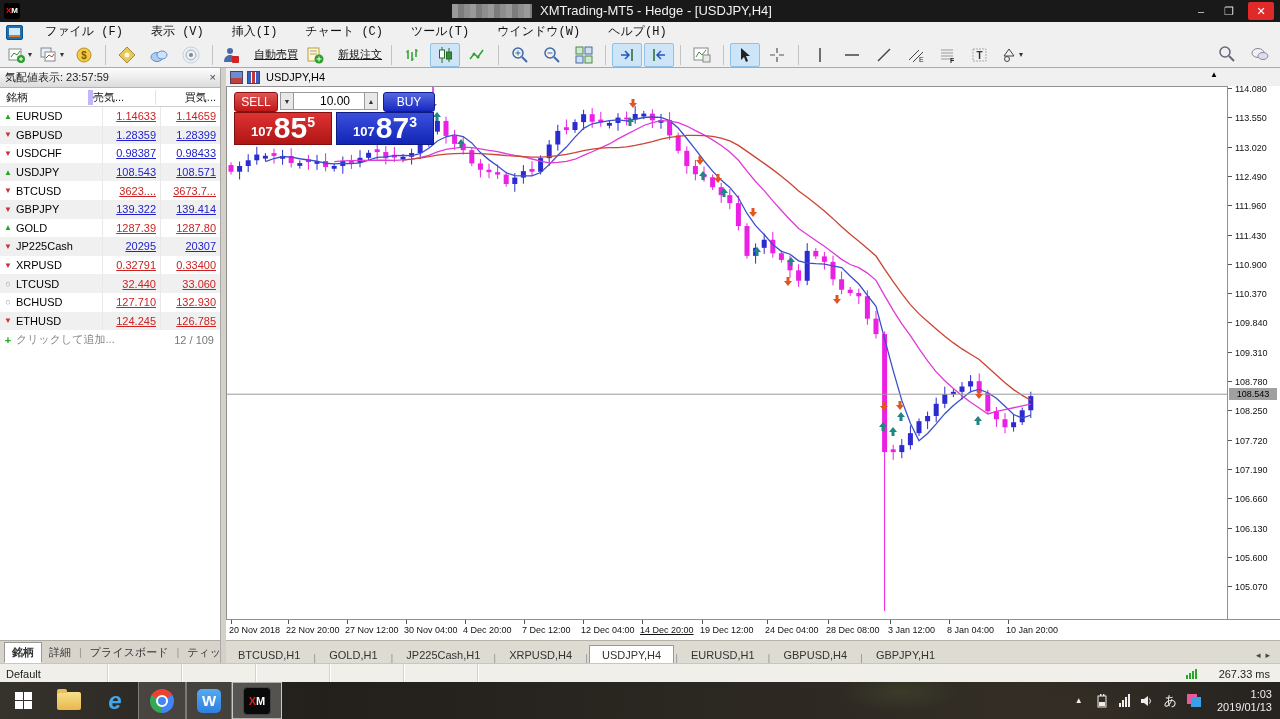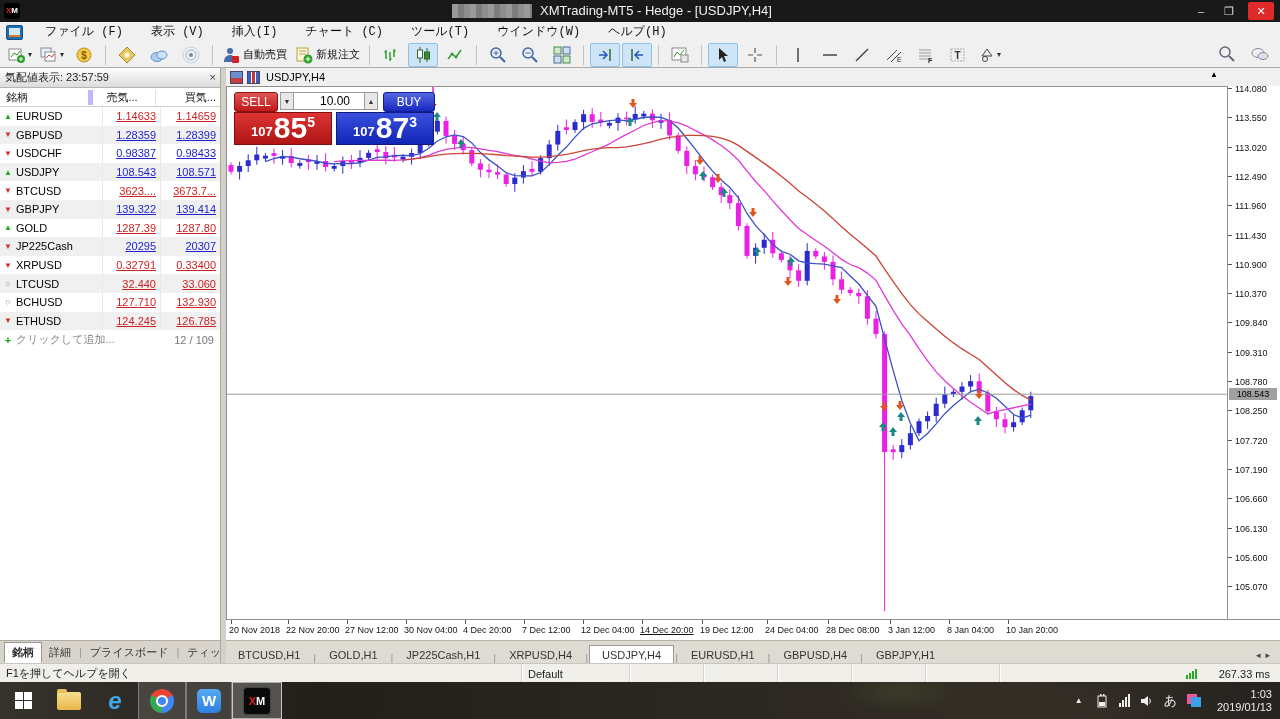--- a/index.html
+++ b/index.html
@@ -24,33 +24,33 @@
   #menu-chart-icon:after{content:"";position:absolute;left:2px;top:2px;right:2px;bottom:2px;background:#cfe9ff;
            border-bottom:2px solid #e07820;}
   .menu-item{padding:0 14px;font-size:12px;color:#111;height:20px;line-height:20px;font-family:Liberation Mono, monospace;}
   
   #toolbar{position:absolute;left:0;top:42px;width:1280px;height:26px;background:#f0f0f0;
            border-bottom:1px solid #aaa;display:flex;align-items:center;padding-left:4px;box-sizing:border-box;}
   .tbtn{height:22px;min-width:24px;display:flex;align-items:center;justify-content:center;border:1px solid transparent;
         border-radius:2px;margin:0 1px;padding:0 2px;}
   .tbtn.active{background:#cde5f7;border-color:#90c2e8;}
   .tbtn svg{display:block;}
-  .tlabel{font-size:11px;color:#111;margin-left:3px;white-space:nowrap;}
+  .tlabel{font-size:11px;color:#111;margin-left:14px;white-space:nowrap;text-decoration:underline;}
   .tsep{width:1px;height:20px;background:#c3c3c3;margin:0 5px;}
   .caret{font-size:8px;color:#333;margin-left:2px;}
   #toolbar-right{position:absolute;right:10px;top:45px;display:flex;gap:14px;}
   
   #market-watch{position:absolute;left:0;top:68px;width:221px;height:595px;background:#fff;
                 border-right:1px solid #a8a8a8;box-sizing:border-box;}
   #mw-header{height:19px;background:linear-gradient(#fdfdfd,#dcdcdc);border-bottom:1px solid #b4b4b4;
              font-size:11px;color:#222;line-height:19px;padding-left:5px;position:relative;}
   #mw-close{position:absolute;right:4px;top:0;font-size:11px;color:#444;}
   #mw-colheader{display:flex;height:18px;border-bottom:1px solid #cfcfcf;font-size:11px;color:#222;align-items:center;}
   .mw-c-sym{flex:1;padding-left:6px;}
-  .mw-c-sell{width:58px;text-align:center;border-left:5px solid #c4b5fd;padding-right:4px;}
+  .mw-c-sell{width:58px;text-align:left;border-left:5px solid #c4b5fd;padding-right:4px;}
   .mw-c-buy{width:60px;text-align:right;border-left:1px solid #e2e2e2;padding-right:4px;}
   .mw-row{display:flex;height:18.6px;align-items:center;font-size:11px;}
   .mw-row:nth-child(even){background:#f0f0f0;}
   .mw-arrow{width:16px;text-align:center;font-size:8px;}
   .mw-sym{flex:1;color:#000;}
   .mw-sell,.mw-buy{width:58px;text-align:right;padding-right:4px;border-left:1px solid #e9e9e9;height:100%;
                    display:flex;align-items:center;justify-content:flex-end;box-sizing:border-box;text-decoration:underline;}
   .mw-buy{width:60px;}
   .val-red{color:#cc2222;} .val-blue{color:#2222cc;}
   .arr-up{color:#1ea81e;} .arr-down{color:#d03030;} .arr-flat{color:#999;font-size:9px;}
@@ -807,21 +807,20 @@
     </div>
     <div class="price-box" id="buy-box">
       <span class="pb-small">107</span>
       <span class="pb-big">87</span>
       <span class="pb-sup">3</span>
     </div>
   </div>
 </div>
 
 <div id="statusbar">
-  <div class="sb-cell" style="width:522px;">F1を押してヘルプを開く</div>
   <div class="sb-cell" style="width:108px;">Default</div>
   <div class="sb-cell" style="width:74px;"></div>
   <div class="sb-cell" style="width:74px;"></div>
   <div class="sb-cell" style="width:74px;"></div>
   <div class="sb-cell" style="width:74px;"></div>
   <div class="sb-cell" style="width:74px;"></div>
   <div id="sb-latency">
     <span class="sigbars">
         <i style="height:4px"></i>
         <i style="height:6px"></i>

